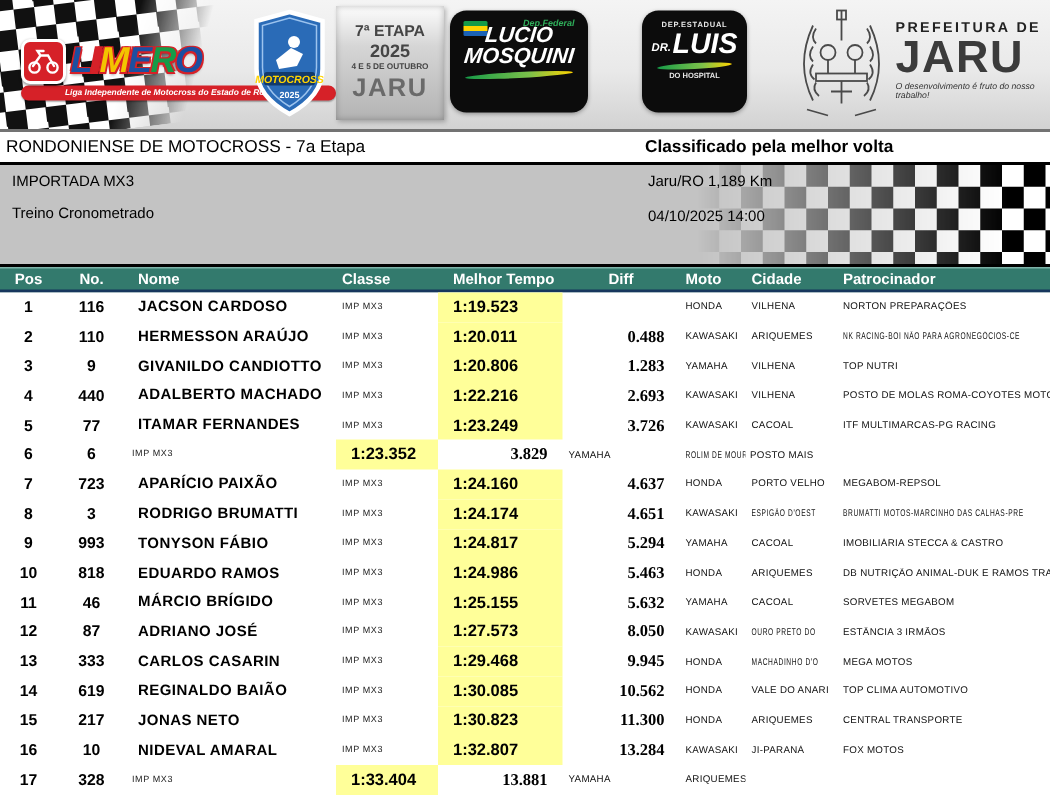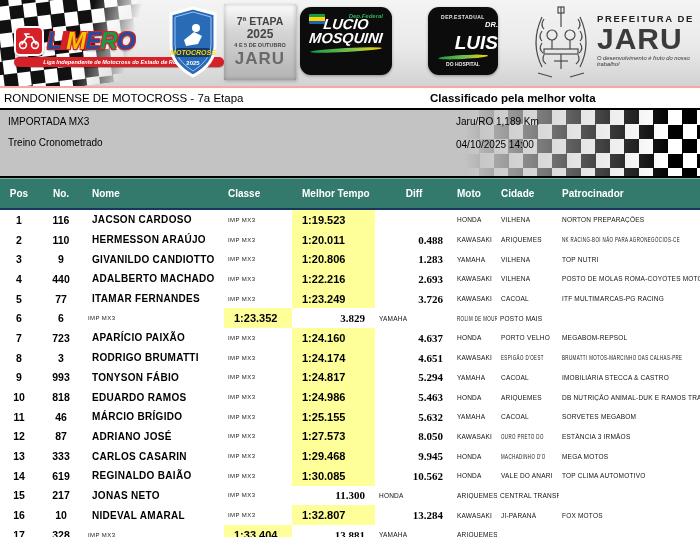--- a/index.html
+++ b/index.html
@@ -42,54 +42,54 @@
              background:linear-gradient(180deg,#169b48 0 34%,#ffd400 34% 67%,#1b62b5 67% 100%); border-radius:1px; }
   .lucio-role { position:absolute; right:9px; top:6px; color:#2fae5a; font-style:italic;
                 font-weight:700; font-size:6px; }
   .badge-lucio .nm { text-align:center; font-style:italic; font-weight:900; font-size:14.5px;
                      line-height:14px; transform:skewX(-6deg); }
   .swoosh { height:4px; border-radius:50%; background:linear-gradient(90deg,#169b48,#7cc14a 60%,#ffd400);
             transform:rotate(-3deg); margin:3px 10px 0 10px; }
   .badge-drluis { left:428px; top:7px; width:70px; height:68px; padding-top:7px; text-align:center; }
   .drluis-role { font-size:5px; font-weight:700; letter-spacing:.5px; color:#e8e8e8; }
   .drluis-main { display:flex; align-items:flex-end; justify-content:center; gap:1px;
-                 font-style:italic; font-weight:900;flex-direction:column; }
+                 font-style:italic; font-weight:900; }
   .drluis-main .pre { font-size:7.5px; padding-bottom:3px; }
   .drluis-main .nm  { font-size:19px; line-height:19px; }
   .drluis-suffix { font-size:5px; font-weight:700; color:#e8e8e8; margin-top:2px; }
   .crest { position:absolute; left:528px; top:3px; }
   .pref { position:absolute; left:597px; top:13px; width:102px; text-align:left; color:#222; }
   .pref .l1 { font-weight:800; font-size:9.5px; letter-spacing:1.6px; }
   .pref .l2 { font-weight:900; font-size:30px; line-height:29px; color:#3b3b3b; letter-spacing:1px; }
   .pref .tag { font-style:italic; font-size:5.8px; color:#333; margin-top:2px; }
 
   
-  .title-bar { width:700px; height:24px; border-top:2px solid #fca5a5; border-bottom:2px solid #000;
+  .title-bar { width:700px; height:24px; border-top:2px solid #737373; border-bottom:2px solid #000;
                background:#fff; display:flex; align-items:center; }
   .title-left  { font-size:11.5px; font-weight:500; color:#000; padding-left:4px; width:430px; }
   .title-right { font-size:11.5px; font-weight:800; color:#000; }
 
   
   .info-box { position:relative; width:700px; height:68px; background:#c3c3c3;
               border-bottom:2px solid #000; overflow:hidden; }
   .flag-fade { position:absolute; top:0; right:0; bottom:0; width:235px;
                background:repeating-conic-gradient(#000 0 25%, #fff 0 50%);
                background-size:29px 29px;
                -webkit-mask-image:linear-gradient(to right,transparent 0,#000 88%);
                mask-image:linear-gradient(to right,transparent 0,#000 88%); }
   .info-left { position:absolute; left:8px; top:6px; font-size:10px; color:#000; }
   .info-left div { margin-bottom:10px; }
-  .info-right { position:absolute; left:432px; top:6px; font-size:10px; color:#000;margin-left:24px; }
+  .info-right { position:absolute; left:432px; top:6px; font-size:10px; color:#000; }
   .info-right div { margin-bottom:12px; }
 
   
   .grid-row { display:grid;
               grid-template-columns:38px 46px 140px 68px 83px 78px 44px 62px 1fr;
               width:700px; align-items:center; }
-  .thead { height:32px; background:#337a6d; border-top:1px solid #7fb3a9;
+  .thead { height:17px; background:#337a6d; border-top:1px solid #7fb3a9;
            border-bottom:2px solid #17365d; color:#fff; font-weight:700; font-size:10px; }
   .thead .c-pos,.thead .c-no { text-align:center; }
   .thead .c-nome { padding-left:8px; }
   .thead .c-classe { padding-left:4px; }
   .thead .c-tempo { padding-left:10px; }
   .thead .c-diff { text-align:center; }
   .thead .c-moto,.thead .c-cidade { padding-left:4px; }
   .thead .c-patro { padding-left:3px; }
 
   .trow { height:19.7px; background:#fff; font-size:10px; }
@@ -386,20 +386,21 @@
     <div class="c-moto"><span>HONDA</span></div>
     <div class="c-cidade"><span>VALE DO ANARI</span></div>
     <div class="c-patro"><span>TOP CLIMA AUTOMOTIVO</span></div>
   </div>
 
   <div class="grid-row trow">
     <div class="c-pos">15</div>
     <div class="c-no">217</div>
     <div class="c-nome">JONAS NETO</div>
     <div class="c-classe">IMP MX3</div>
+    <div class="c-tempo">1:30.823</div>
     <div class="c-diff">11.300</div>
     <div class="c-moto"><span>HONDA</span></div>
     <div class="c-cidade"><span>ARIQUEMES</span></div>
     <div class="c-patro"><span>CENTRAL TRANSPORTE</span></div>
   </div>
 
   <div class="grid-row trow">
     <div class="c-pos">16</div>
     <div class="c-no">10</div>
     <div class="c-nome">NIDEVAL AMARAL</div>

